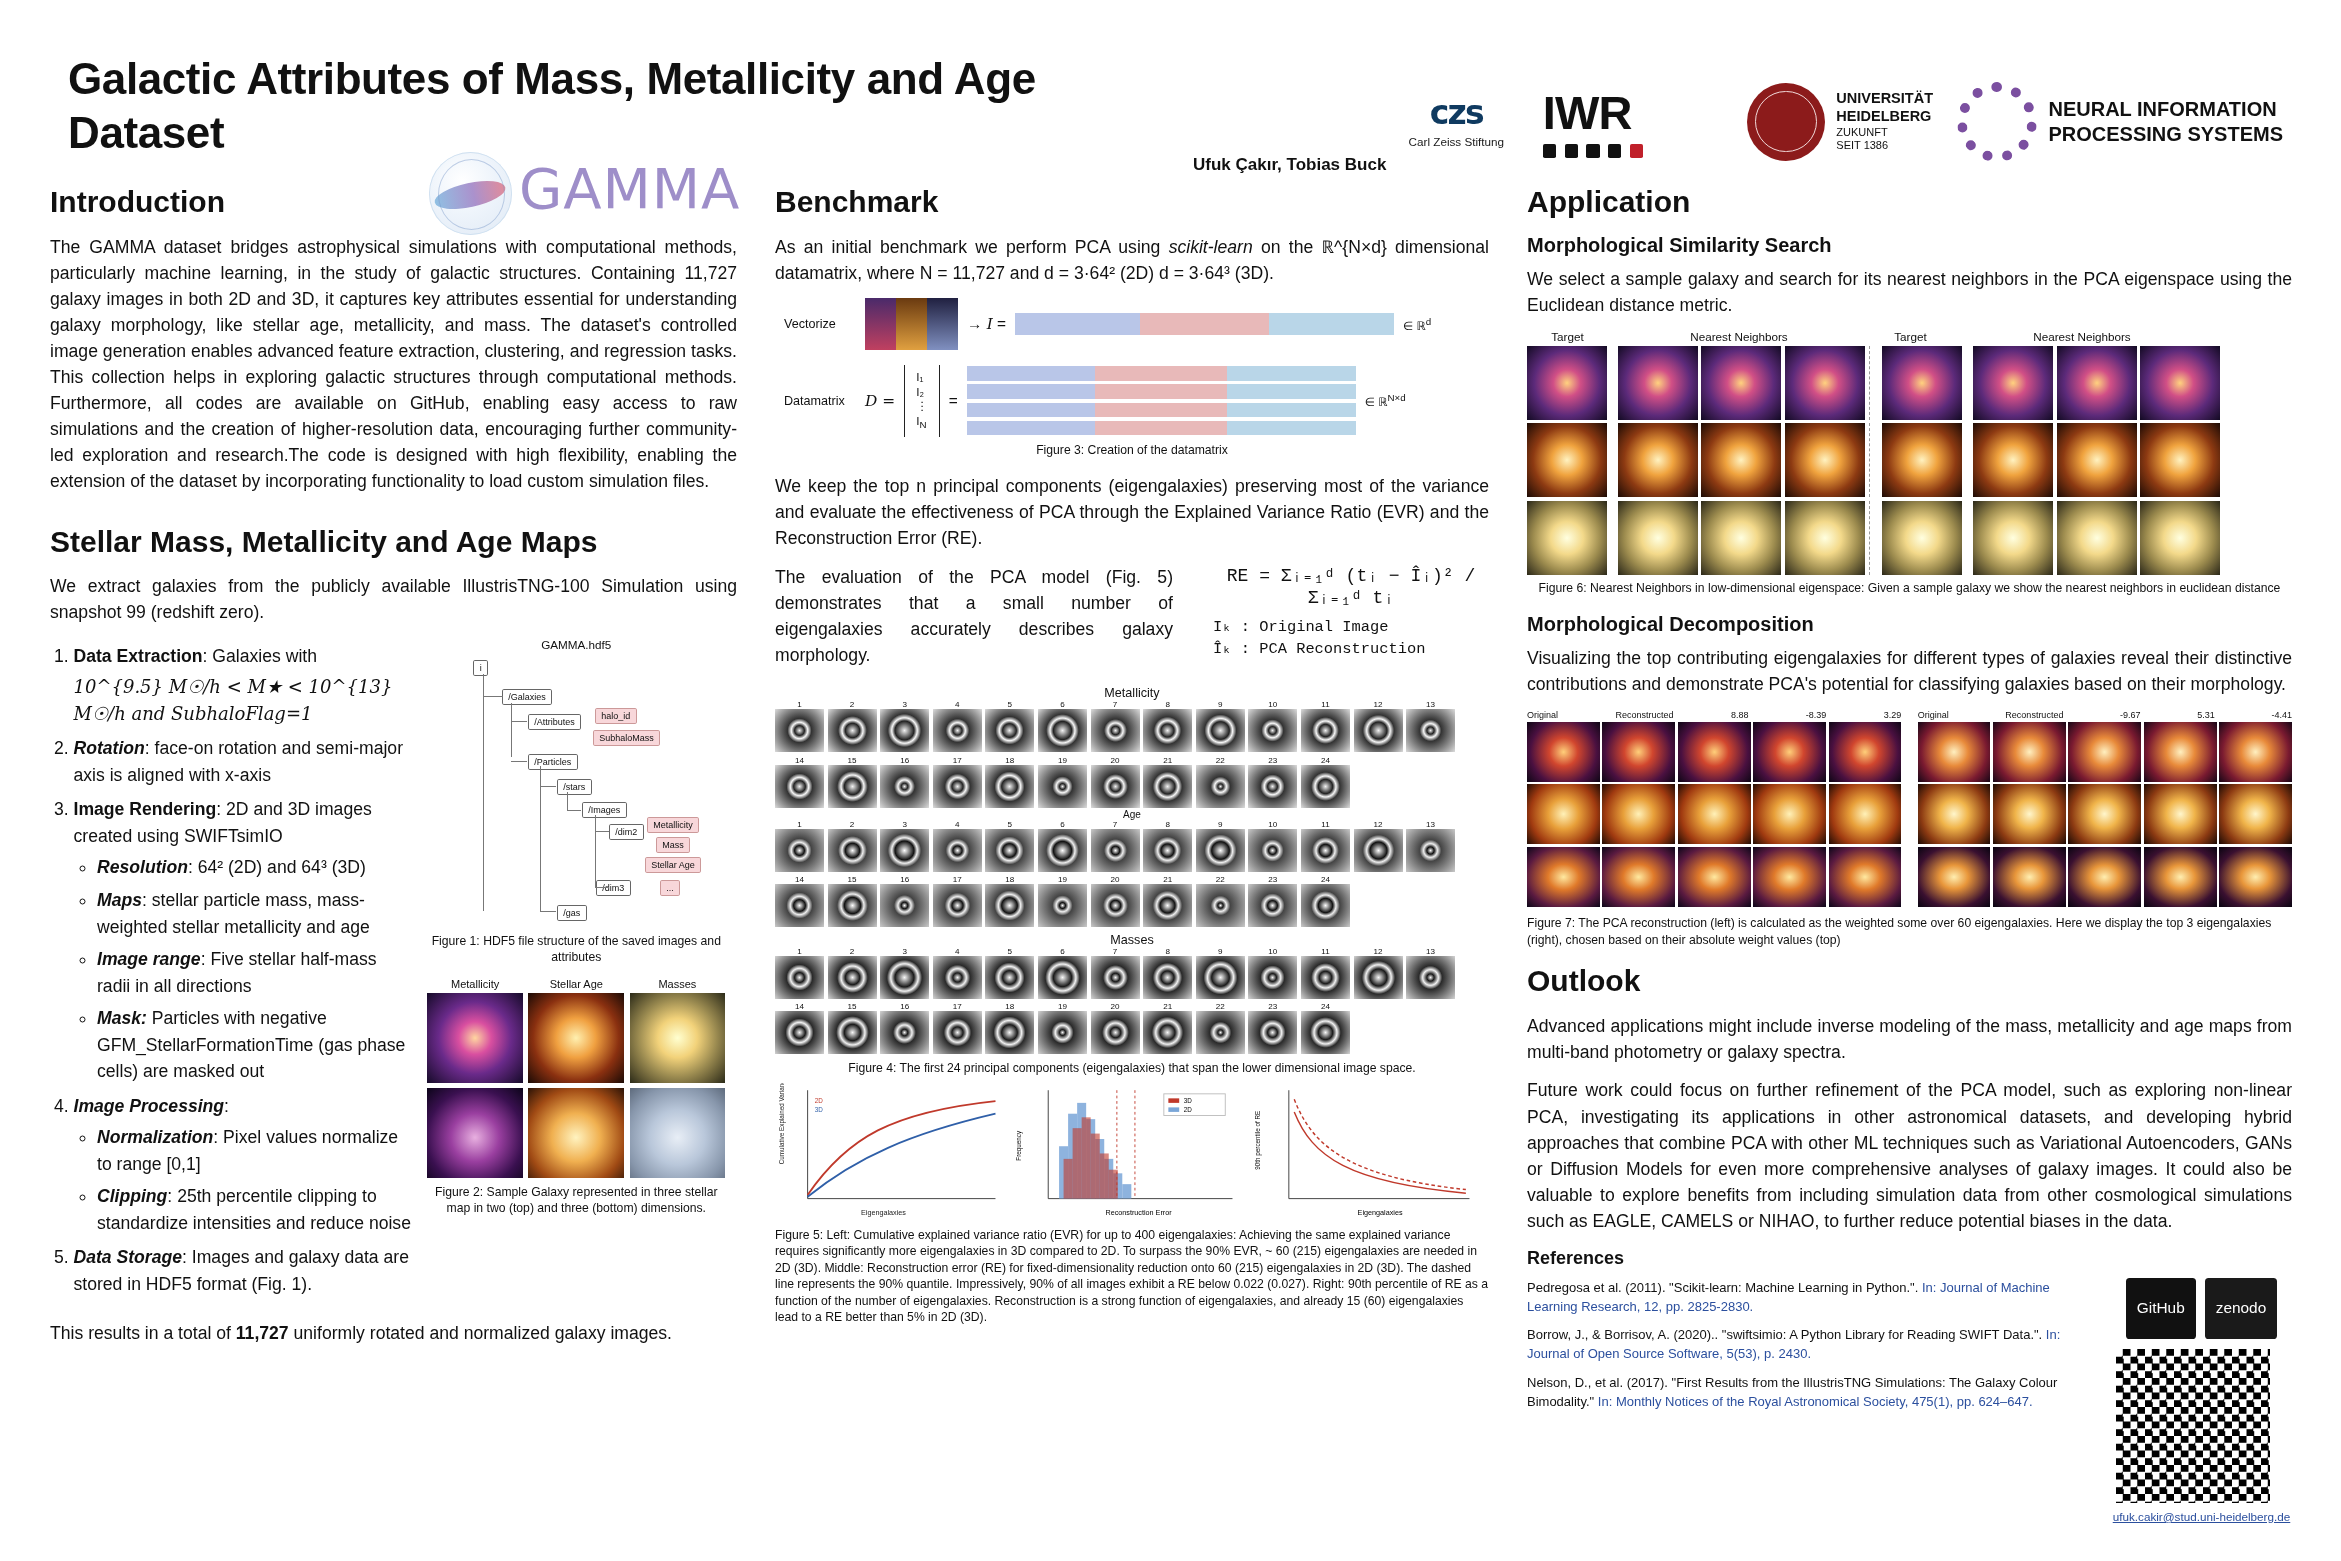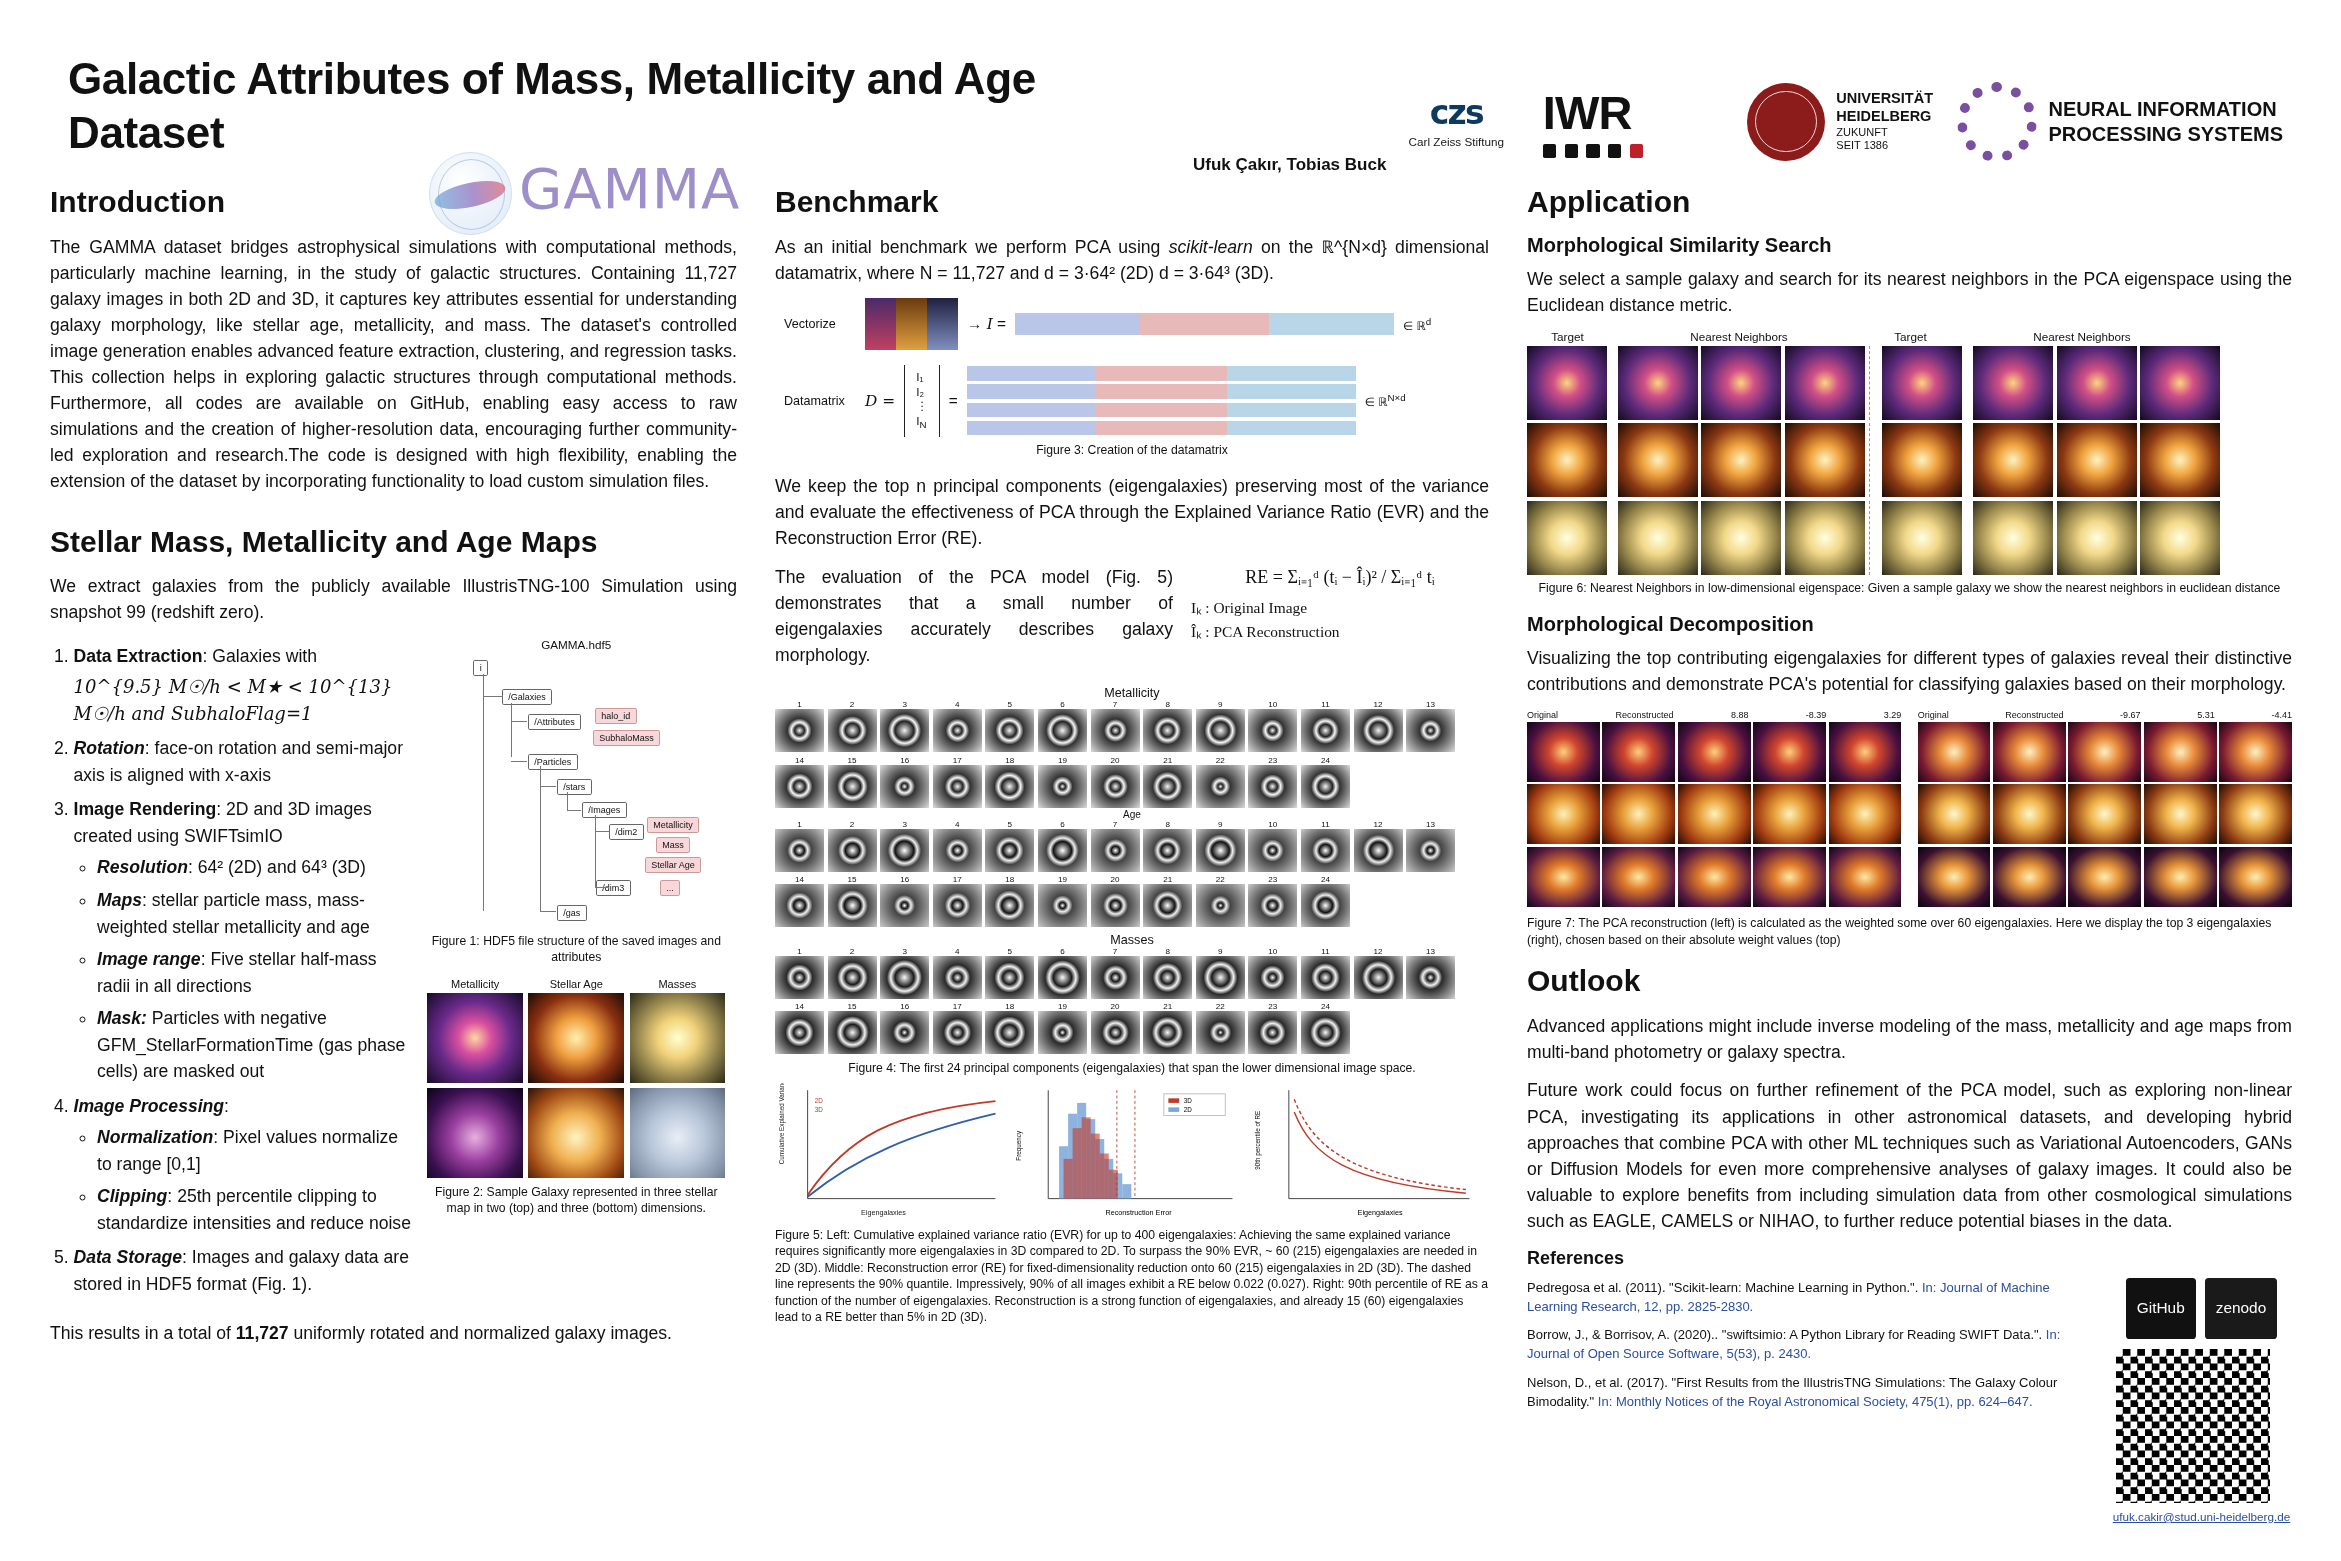--- a/index.html
+++ b/index.html
@@ -99,21 +99,21 @@
   
   .gal{background:#000;display:block;}
   .imgcap{font-size:11px;text-align:center;margin-bottom:2.7px;}
 
   .bench-fig{margin:9px 0 0 0;}
   .vecrow{display:flex;align-items:center;gap:9px;font-size:13.6px;}
   .bar{height:22px;display:flex;}
   .bar i{display:block;height:100%;}
 
   .eq{font-family:"DejaVu Serif", serif;font-style:italic;}
-  .formula{font-family:Liberation Serif, serif;font-size:18px;}
+  .formula{font-family:Liberation Mono, monospace;font-size:18px;margin-left:22px;}
 
   .pcgrid{display:flex;flex-wrap:wrap;gap:3.6px;}
   .pcgrid .cell{width:49px;}
   .pcgrid .cell .n{font-size:8.1px;text-align:center;}
 
   .refs{font-size:13px;line-height:1.35;}
   .refs p{font-size:13px;text-align:left;margin:0 0 9px 0;}
   .refs .jr{color:#2b4f9e;}
 
   .qr{width:154px;height:154px;background:

